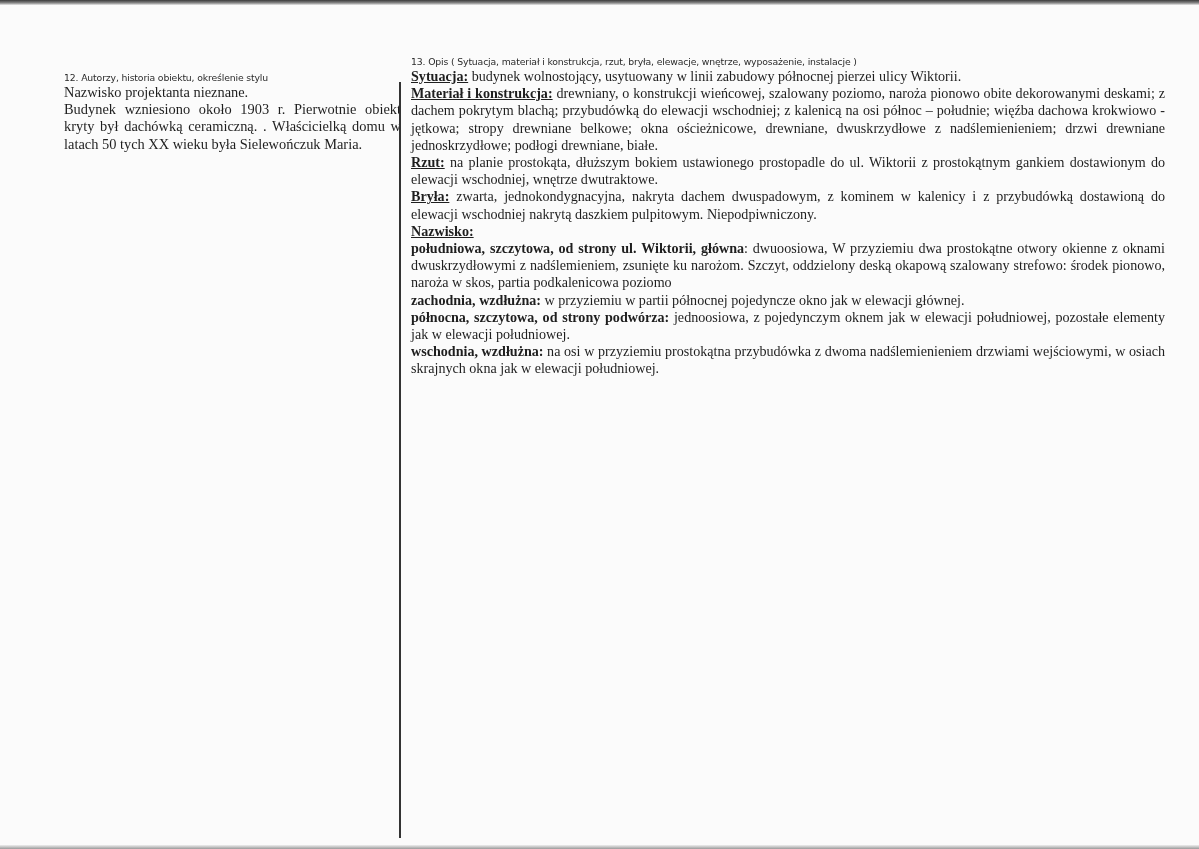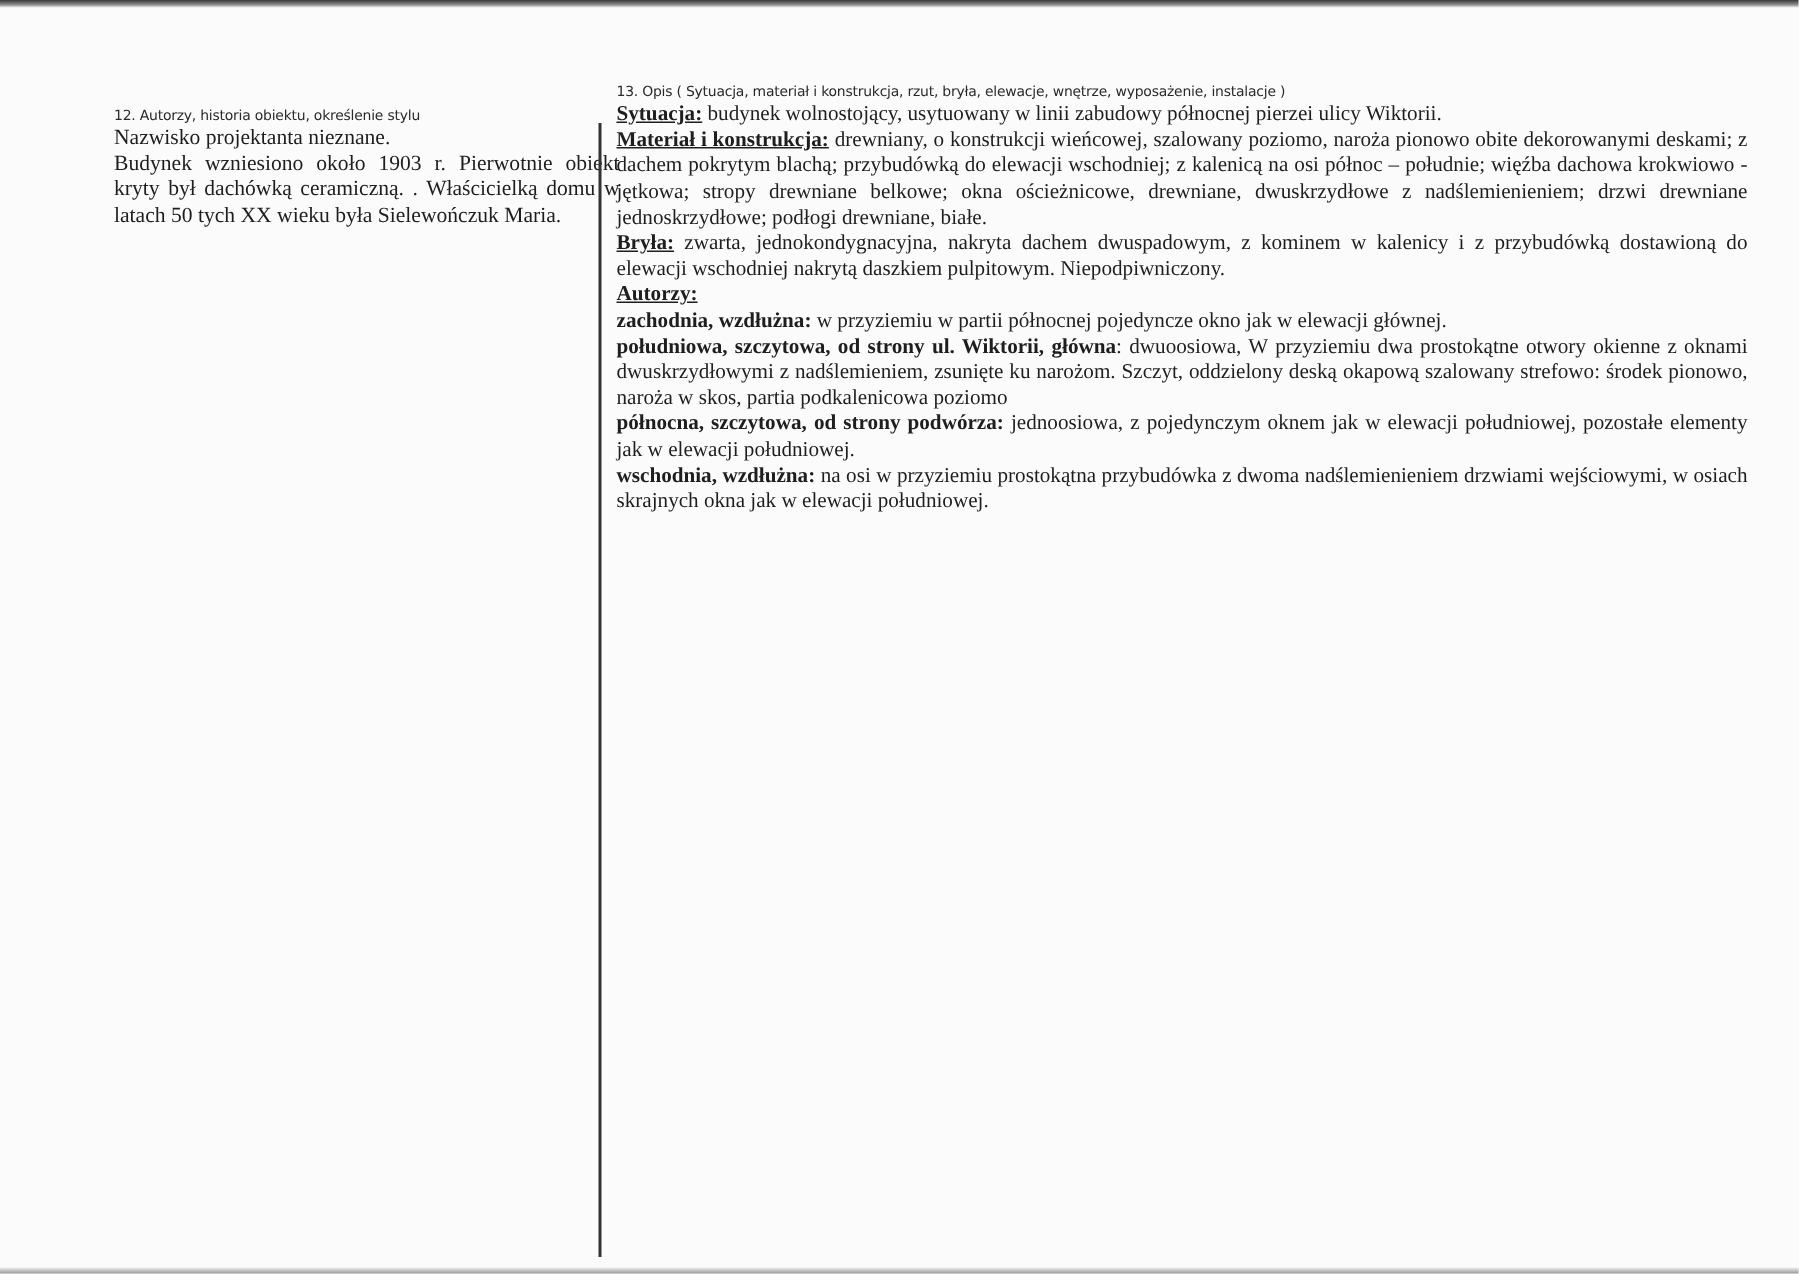--- a/index.html
+++ b/index.html
@@ -15,21 +15,21 @@
   }
   .scan-edge-bottom {
     position: absolute; left: 0; bottom: 0; width: 1199px; height: 4px;
     background: linear-gradient(#eeeeee, #9a9a9a);
   }
   .divider {
     position: absolute; left: 399px; top: 82px; width: 1.5px; height: 756px;
     background: #333;
   }
   .col-left {
-    position: absolute; left: 76px; top: 72px; width: 337px;
+    position: absolute; left: 64px; top: 72px; width: 337px;
   }
   .col-right {
     position: absolute; left: 411px; top: 56px; width: 754px;
   }
   .section-heading {
     font-family: "DejaVu Sans", sans-serif;
     font-size: 9.3px; color: #2a2a2a; line-height: 12px; height: 12px;
     white-space: nowrap; letter-spacing: -0.15px;
   }
   .left-text {
@@ -55,22 +55,23 @@
   </div>
 </div>
 
 <div class="divider"></div>
 
 <div class="col-right">
   <div class="section-heading">13. Opis ( Sytuacja, materiał i konstrukcja, rzut, bryła, elewacje, wnętrze, wyposażenie, instalacje )</div>
   <div class="right-text">
     <p><span class="lbl-u">Sytuacja:</span><span> budynek wolnostojący, usytuowany w linii zabudowy północnej pierzei ulicy Wiktorii.</span></p>
     <p><span class="lbl-u">Materiał i konstrukcja:</span><span> drewniany, o konstrukcji wieńcowej, szalowany poziomo, naroża pionowo obite dekorowanymi deskami;  z dachem pokrytym blachą; przybudówką do elewacji wschodniej; z kalenicą na osi północ – południe;  więźba dachowa krokwiowo - jętkowa; stropy drewniane  belkowe; okna ościeżnicowe, drewniane, dwuskrzydłowe z nadślemienieniem; drzwi drewniane jednoskrzydłowe; podłogi drewniane, białe.</span></p>
+    <p><span class="lbl-u">Rzut:</span><span> na planie prostokąta, dłuższym bokiem ustawionego prostopadle do ul. Wiktorii z prostokątnym gankiem dostawionym do elewacji wschodniej, wnętrze dwutraktowe.</span></p>
     <p><span class="lbl-u">Bryła:</span><span> zwarta, jednokondygnacyjna, nakryta dachem dwuspadowym, z kominem w kalenicy i z przybudówką dostawioną do elewacji wschodniej nakrytą daszkiem pulpitowym. Niepodpiwniczony.</span></p>
-    <p><span class="lbl-u">Autorzy:</span></p>
+    <p><span class="lbl-u">Nazwisko:</span></p>
+    <p><span class="lbl-b">południowa, szczytowa, od strony ul. Wiktorii, główna</span><span>: dwuoosiowa,  W przyziemiu dwa prostokątne otwory okienne z oknami dwuskrzydłowymi z nadślemieniem, zsunięte ku narożom. Szczyt, oddzielony deską okapową szalowany strefowo: środek pionowo, naroża w skos, partia podkalenicowa poziomo</span></p>
     <p><span class="lbl-b">zachodnia, wzdłużna:</span><span>  w przyziemiu w partii północnej pojedyncze okno jak w elewacji głównej.</span></p>
-    <p><span class="lbl-b">południowa, szczytowa, od strony ul. Wiktorii, główna</span><span>: dwuoosiowa,  W przyziemiu dwa prostokątne otwory okienne z oknami dwuskrzydłowymi z nadślemieniem, zsunięte ku narożom. Szczyt, oddzielony deską okapową szalowany strefowo: środek pionowo, naroża w skos, partia podkalenicowa poziomo</span></p>
     <p><span class="lbl-b">północna, szczytowa, od strony podwórza:</span><span> jednoosiowa, z pojedynczym oknem jak w elewacji południowej, pozostałe elementy jak w elewacji południowej.</span></p>
     <p><span class="lbl-b">wschodnia, wzdłużna:</span><span> na osi w przyziemiu prostokątna przybudówka z dwoma nadślemienieniem drzwiami wejściowymi, w osiach skrajnych okna jak w elewacji południowej.</span></p>
   </div>
 </div>
 
 <div class="scan-edge-bottom"></div>
 
 </body></html>

